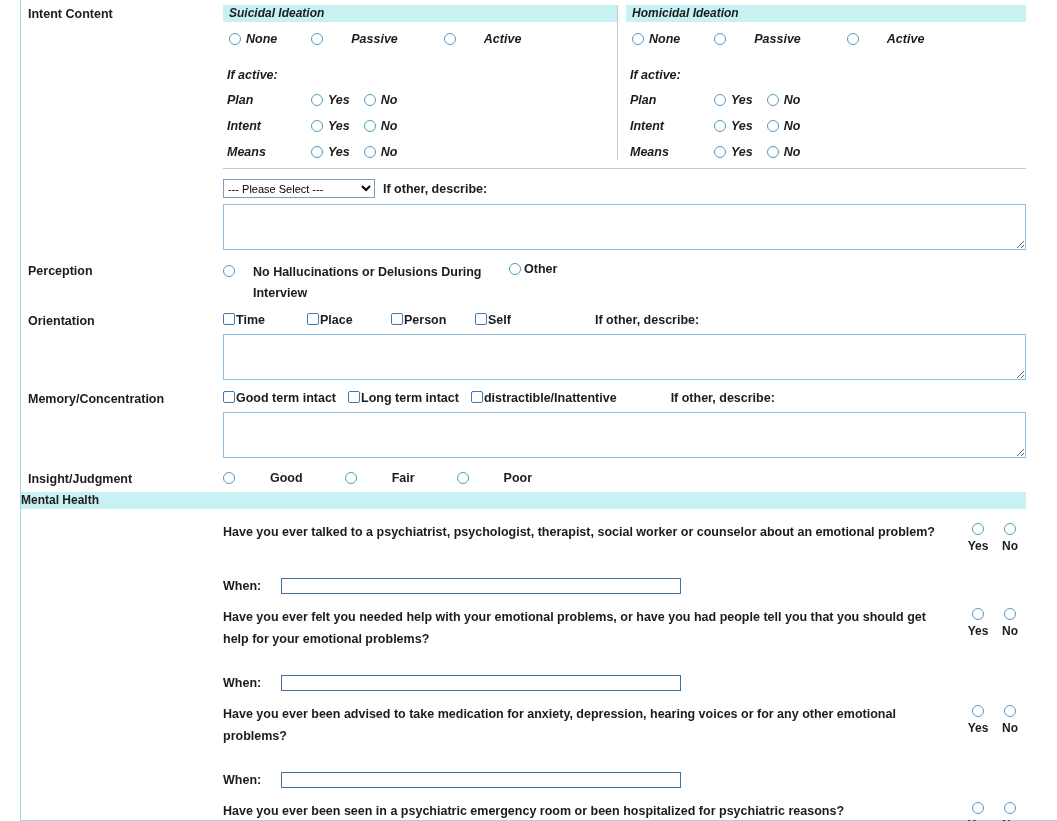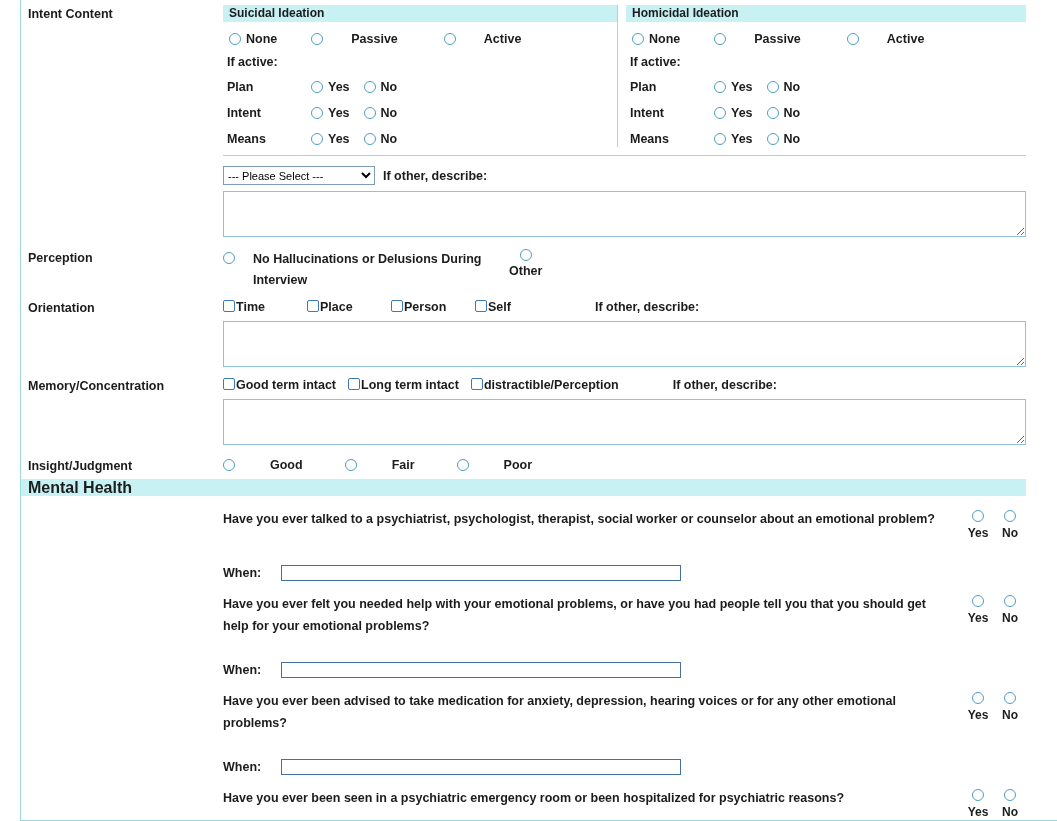--- a/index.html
+++ b/index.html
@@ -14,39 +14,39 @@
     border-bottom: 1px solid #9fd9df;
     padding: 5px 31px 0 7px;
     font-weight: 700;
     font-size: 12.5px;
   }
 
   .row { display: grid; grid-template-columns: 195px 1fr; align-items: start; }
   .left-label { padding-top: 2px; font-size: 12.5px; }
 
   
-  .panels { display: flex; border-bottom: 1px solid #c9c9c9; padding-bottom: 8px; }
+  .panels { display: flex; border-bottom: 1px solid #c9c9c9; padding-bottom: 8px; font-style: italic; }
   .panel { width: 395px; }
   .panel-suicidal { border-right: 1px solid #c9c9c9; }
   .panel-homicidal { margin-left: 8px; flex: 1; }
   .panel-header {
     background: #c7f1f3;
     height: 17px; line-height: 17px;
     padding-left: 6px; font-size: 12px;
   }
   .severity-row { display: flex; align-items: center; margin-top: 10px; padding-left: 6px; height: 14px; }
   .severity-row .opt + .opt { margin-left: 34px; gap: 28px; }
   .severity-row .opt:nth-child(3) { margin-left: 46px; }
-  .if-active { margin-top: 9px; padding-left: 4px; height: 14px; }
+  .if-active { margin-top: 22px; padding-left: 4px; height: 14px; }
   .pim-row { display: flex; align-items: center; margin-top: 10px; padding-left: 4px; height: 16px; }
   .pim-label { width: 84px; }
   .pim-row .opt + .opt { margin-left: 14px; }
 
   .opt { display: inline-flex; align-items: center; gap: 5px; white-space: nowrap; }
-  .opt-col { display: inline-flex; flex-direction: column; align-items: center; gap: 3px; }
+  .opt-col { display: inline-flex; flex-direction: row; align-items: center; gap: 3px; }
 
   .radio {
     width: 12px; height: 12px; flex: 0 0 12px;
     border: 1px solid #4e9ec0; border-radius: 50%; background: #fff;
     display: inline-block; cursor: pointer;
   }
   .checkbox {
     width: 12px; height: 12px; flex: 0 0 12px;
     border: 1px solid #3d7ab5; border-radius: 2px; background: #fff;
     display: inline-block; cursor: pointer;
@@ -88,22 +88,22 @@
   .insight-row { margin-top: 12px; }
   .insight-row .opt { margin-right: 42px; gap: 35px; }
   .opts-line { display: flex; align-items: center; height: 16px; }
 
   .ta { margin-top: 6px; }
 
   
   .section-bar {
     background: #c7f1f3;
     height: 17px; line-height: 17px;
-    margin: 6px 0 0 -7px; padding-left: 7px;
-    font-size: 16px;
+    margin: 6px 0 0 -7px; 
+    font-size: 12px;
   }
   .mh-row { display: grid; grid-template-columns: 195px 1fr; margin-top: 12px; }
   .q-flex { display: flex; align-items: flex-start; }
   .q-text { flex: 1; padding-right: 14px; line-height: 22px; font-size: 12.5px; }
   .yn-block {
     flex: 0 0 64px; display: grid; grid-template-columns: 1fr 1fr;
     justify-items: center; row-gap: 4px; padding-top: 2px; font-size: 12px;
   }
   .when-row { display: flex; align-items: center; margin-top: 12px; height: 17px; }
   .when-label { width: 58px; }
@@ -287,21 +287,21 @@
         <span class="cb-opt">
             <span class="checkbox"></span>
             <span>Good term intact</span>
           </span>
         <span class="cb-opt">
             <span class="checkbox"></span>
             <span>Long term intact</span>
           </span>
         <span class="cb-opt">
             <span class="checkbox"></span>
-            <span>distractible/Perception</span>
+            <span>distractible/Inattentive</span>
           </span>
         <span class="if-other">If other, describe:</span>
       </div>
       <textarea class="ta" style=""></textarea>
     </div>
   </div>
 
   <div class="row insight-row">
     <div class="left-label">Insight/Judgment</div>
     <div class="opts-line">

